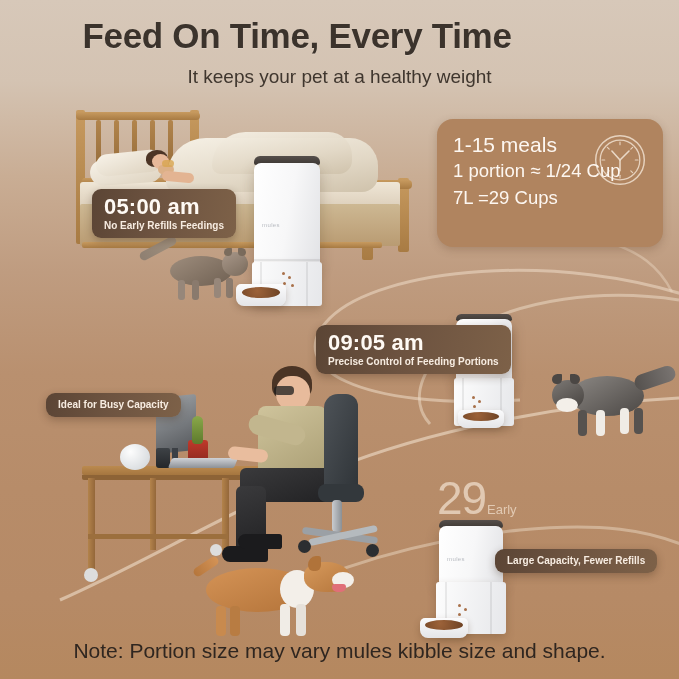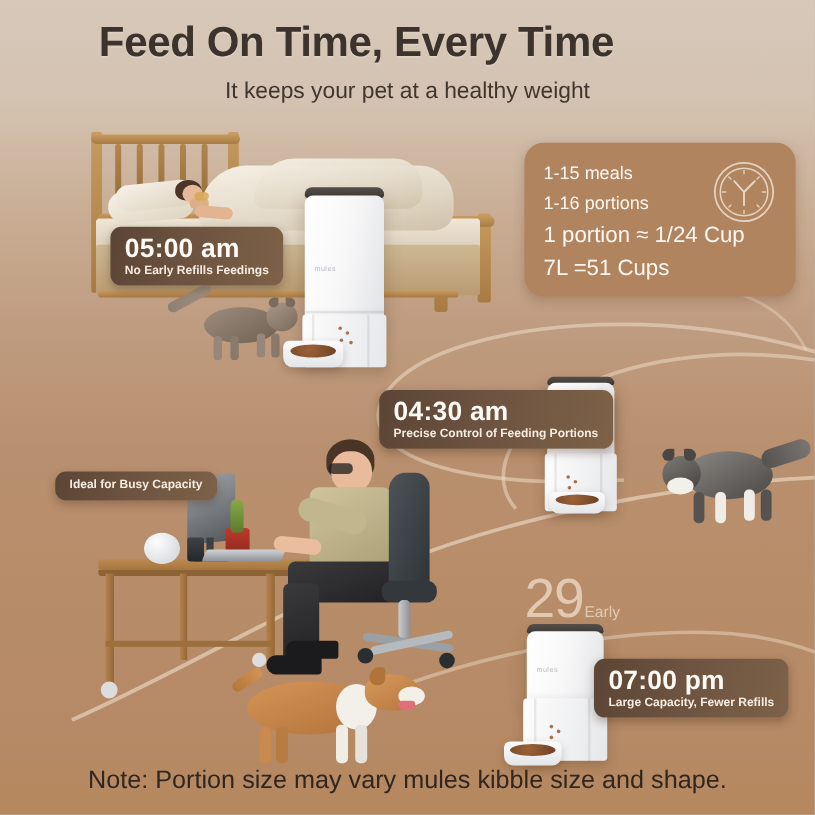--- a/index.html
+++ b/index.html
@@ -31,21 +31,21 @@
     font-size:21px;color:#2f2620;
   }
 
   
   .infobox{
     position:absolute;left:437px;top:119px;width:226px;height:128px;
     background:#b0845f;border-radius:16px;
     box-shadow:0 3px 9px rgba(90,60,35,.25);
   }
   .infobox .lines{position:absolute;left:16px;top:13px;}
-  .infobox .ln{color:#fdf7f1;font-size:15px;line-height:25px;white-space:nowrap;}
+  .infobox .ln{color:#fdf7f1;font-size:21px;line-height:25px;white-space:nowrap;}
   .infobox .ln.big{font-size:18.5px;line-height:27px;}
   .clock{position:absolute;right:16px;top:14px;width:54px;height:54px;opacity:.82;}
 
   
   .chip{
     position:absolute;border-radius:9px;
     background:linear-gradient(100deg,#5b4535 0%,#6d5340 45%,#7d6148 100%);
     box-shadow:0 3px 8px rgba(60,38,22,.32);
     padding:5px 12px 6px 12px;
   }
@@ -289,41 +289,39 @@
         <line x1="18" y1="42" x2="16" y2="44"></line>
       </g>
       <g stroke="#f6ebdd" stroke-width="1.7" stroke-linecap="round" fill="none">
         <line x1="30" y1="30" x2="30" y2="42"></line>
         <line x1="30" y1="30" x2="21" y2="20"></line>
         <line x1="30" y1="30" x2="40" y2="20"></line>
       </g>
     </svg>
     <div class="lines">
       <div class="ln">1-15 meals</div>
-      <div class="ln">1-16 portions</div>
       <div class="ln big">1 portion ≈ 1/24 Cup</div>
-      <div class="ln big">7L =51 Cups</div>
+      <div class="ln big">7L =29 Cups</div>
     </div>
   </div>
 
   <div class="cups">
     <div class="n">29</div>
     <div class="u">Early</div>
   </div>
 
   <div class="chip" id="chip-0500">
     <div class="t">05:00 am</div>
     <div class="d">No  Early Refills Feedings</div>
   </div>
   <div class="chip" id="chip-0930">
-    <div class="t">04:30 am</div>
+    <div class="t">09:05 am</div>
     <div class="d">Precise Control of Feeding Portions</div>
   </div>
   <div class="chip" id="chip-0300">
     <div class="d">Ideal for Busy Capacity</div>
   </div>
   <div class="chip" id="chip-0700">
-    <div class="t">07:00 pm</div>
     <div class="d">Large Capacity, Fewer Refills</div>
   </div>
 
   <div class="note">Note: Portion size may vary mules kibble size and shape.</div>
 </div>
 
 </body></html>

